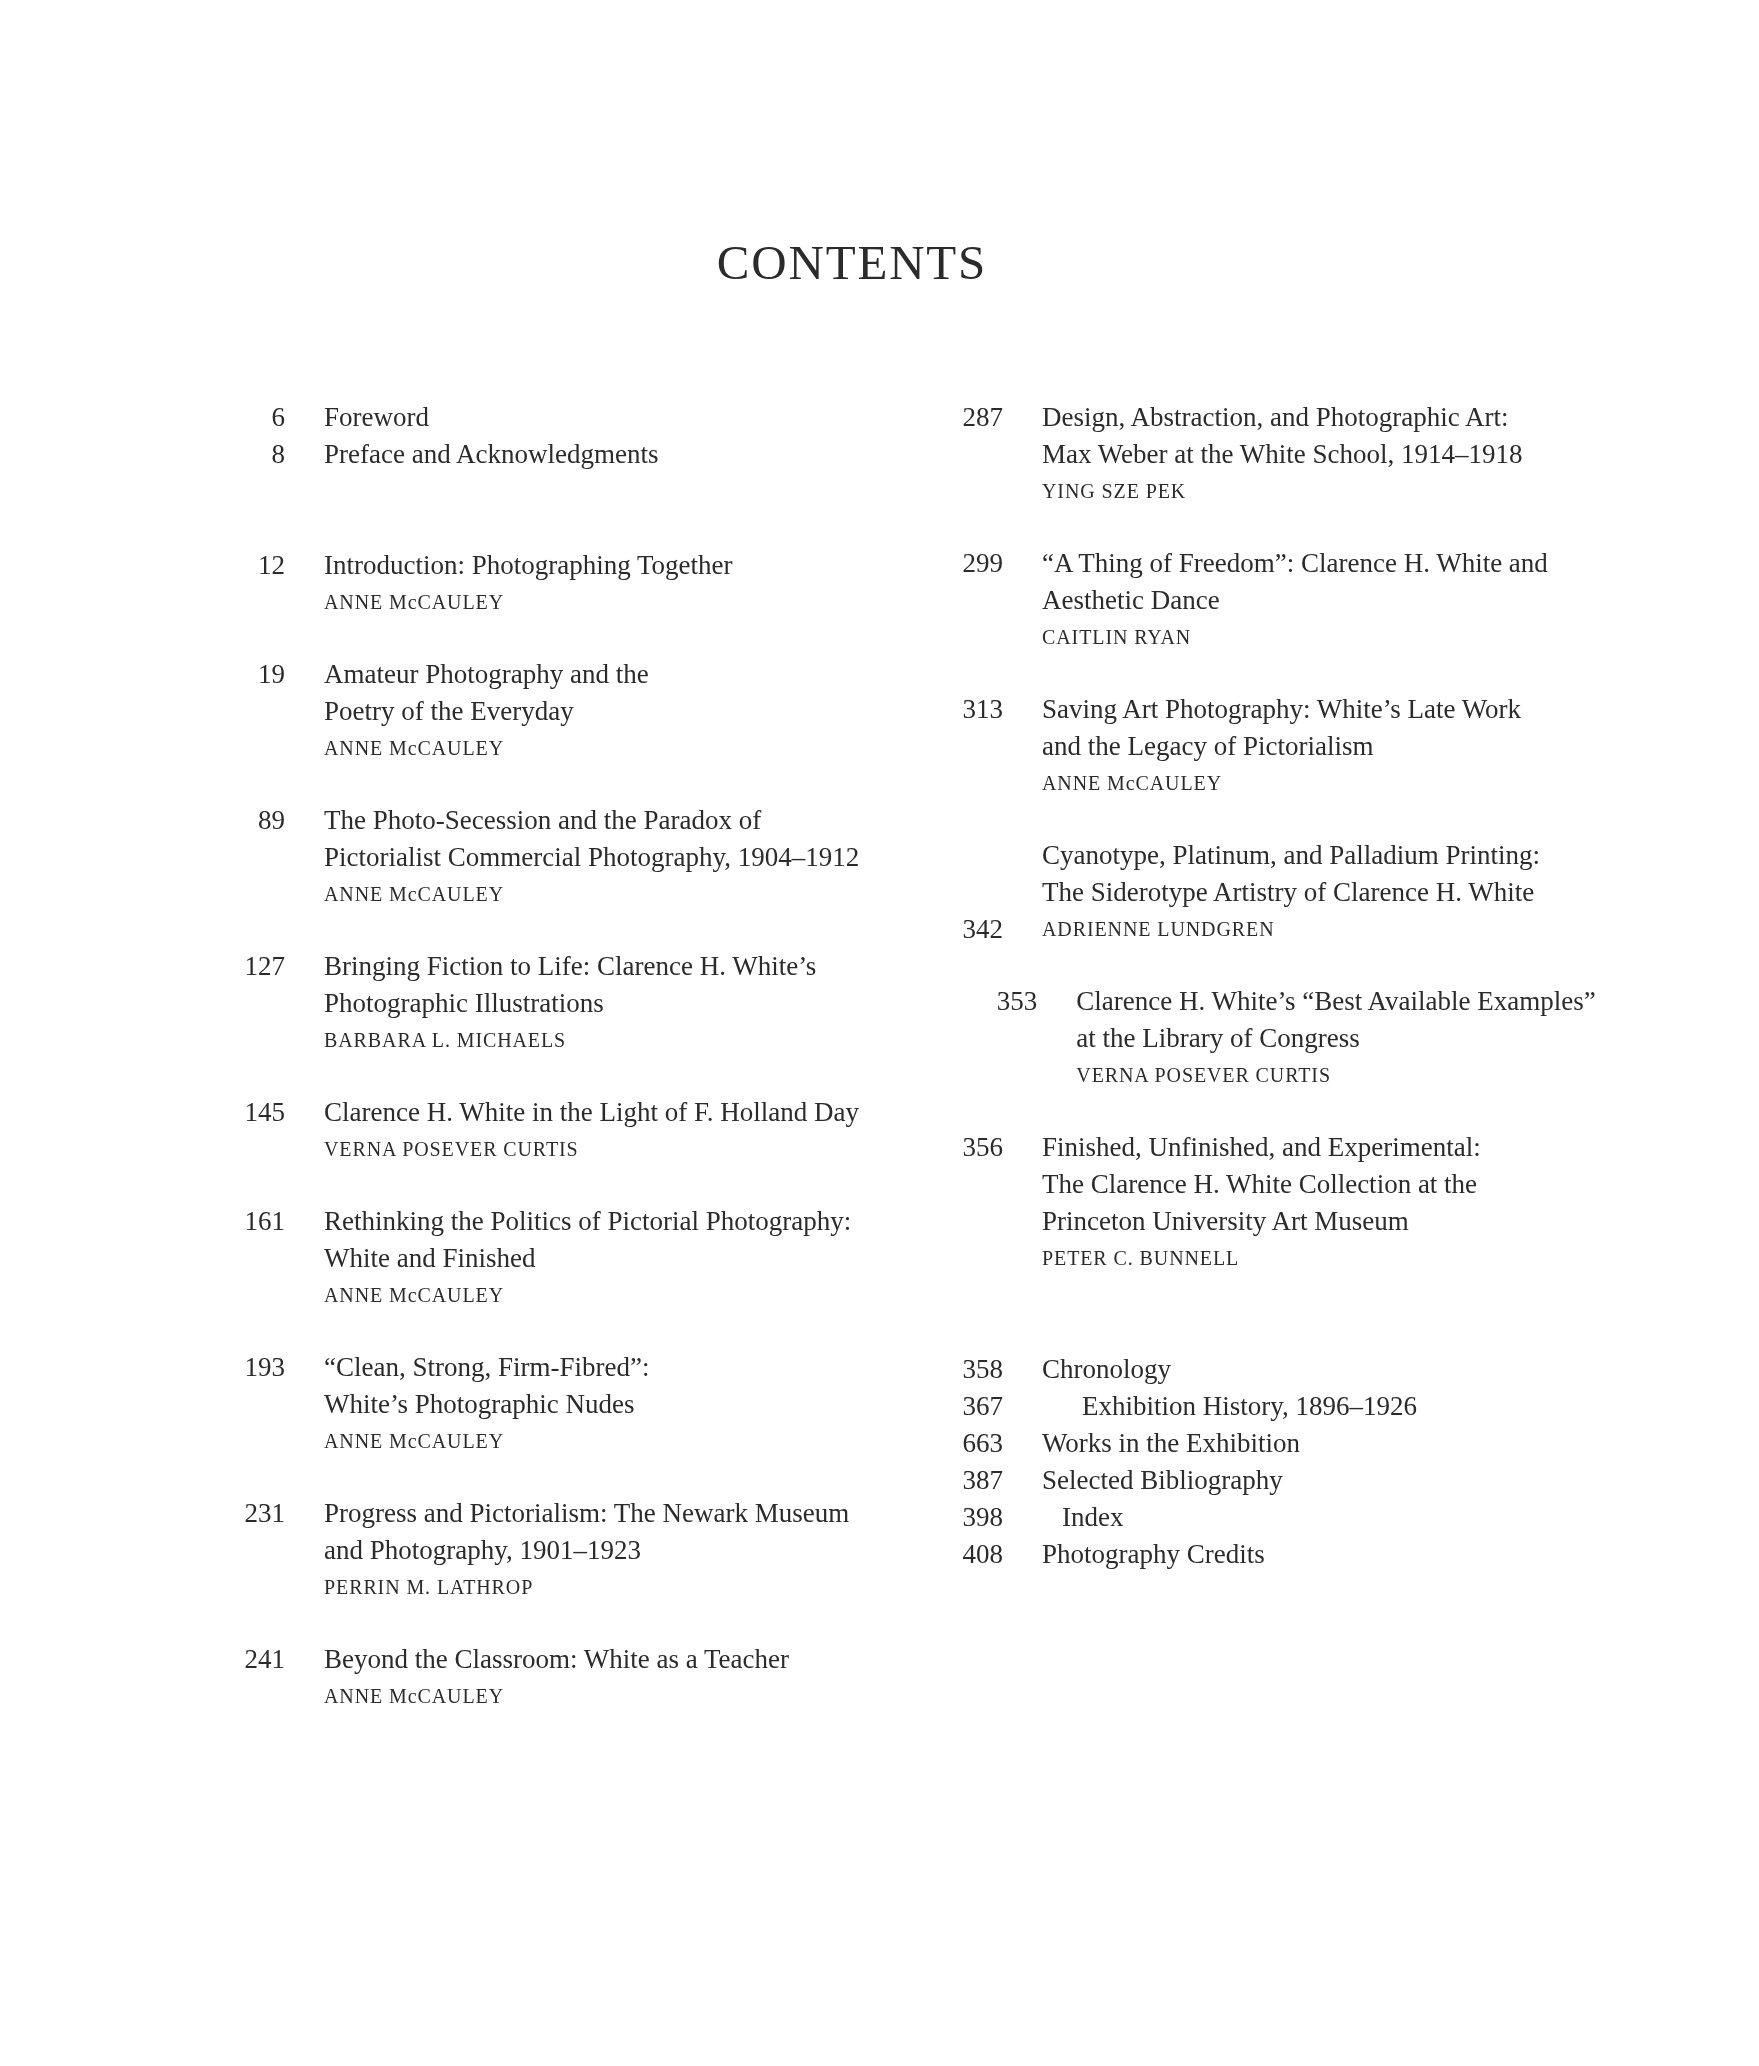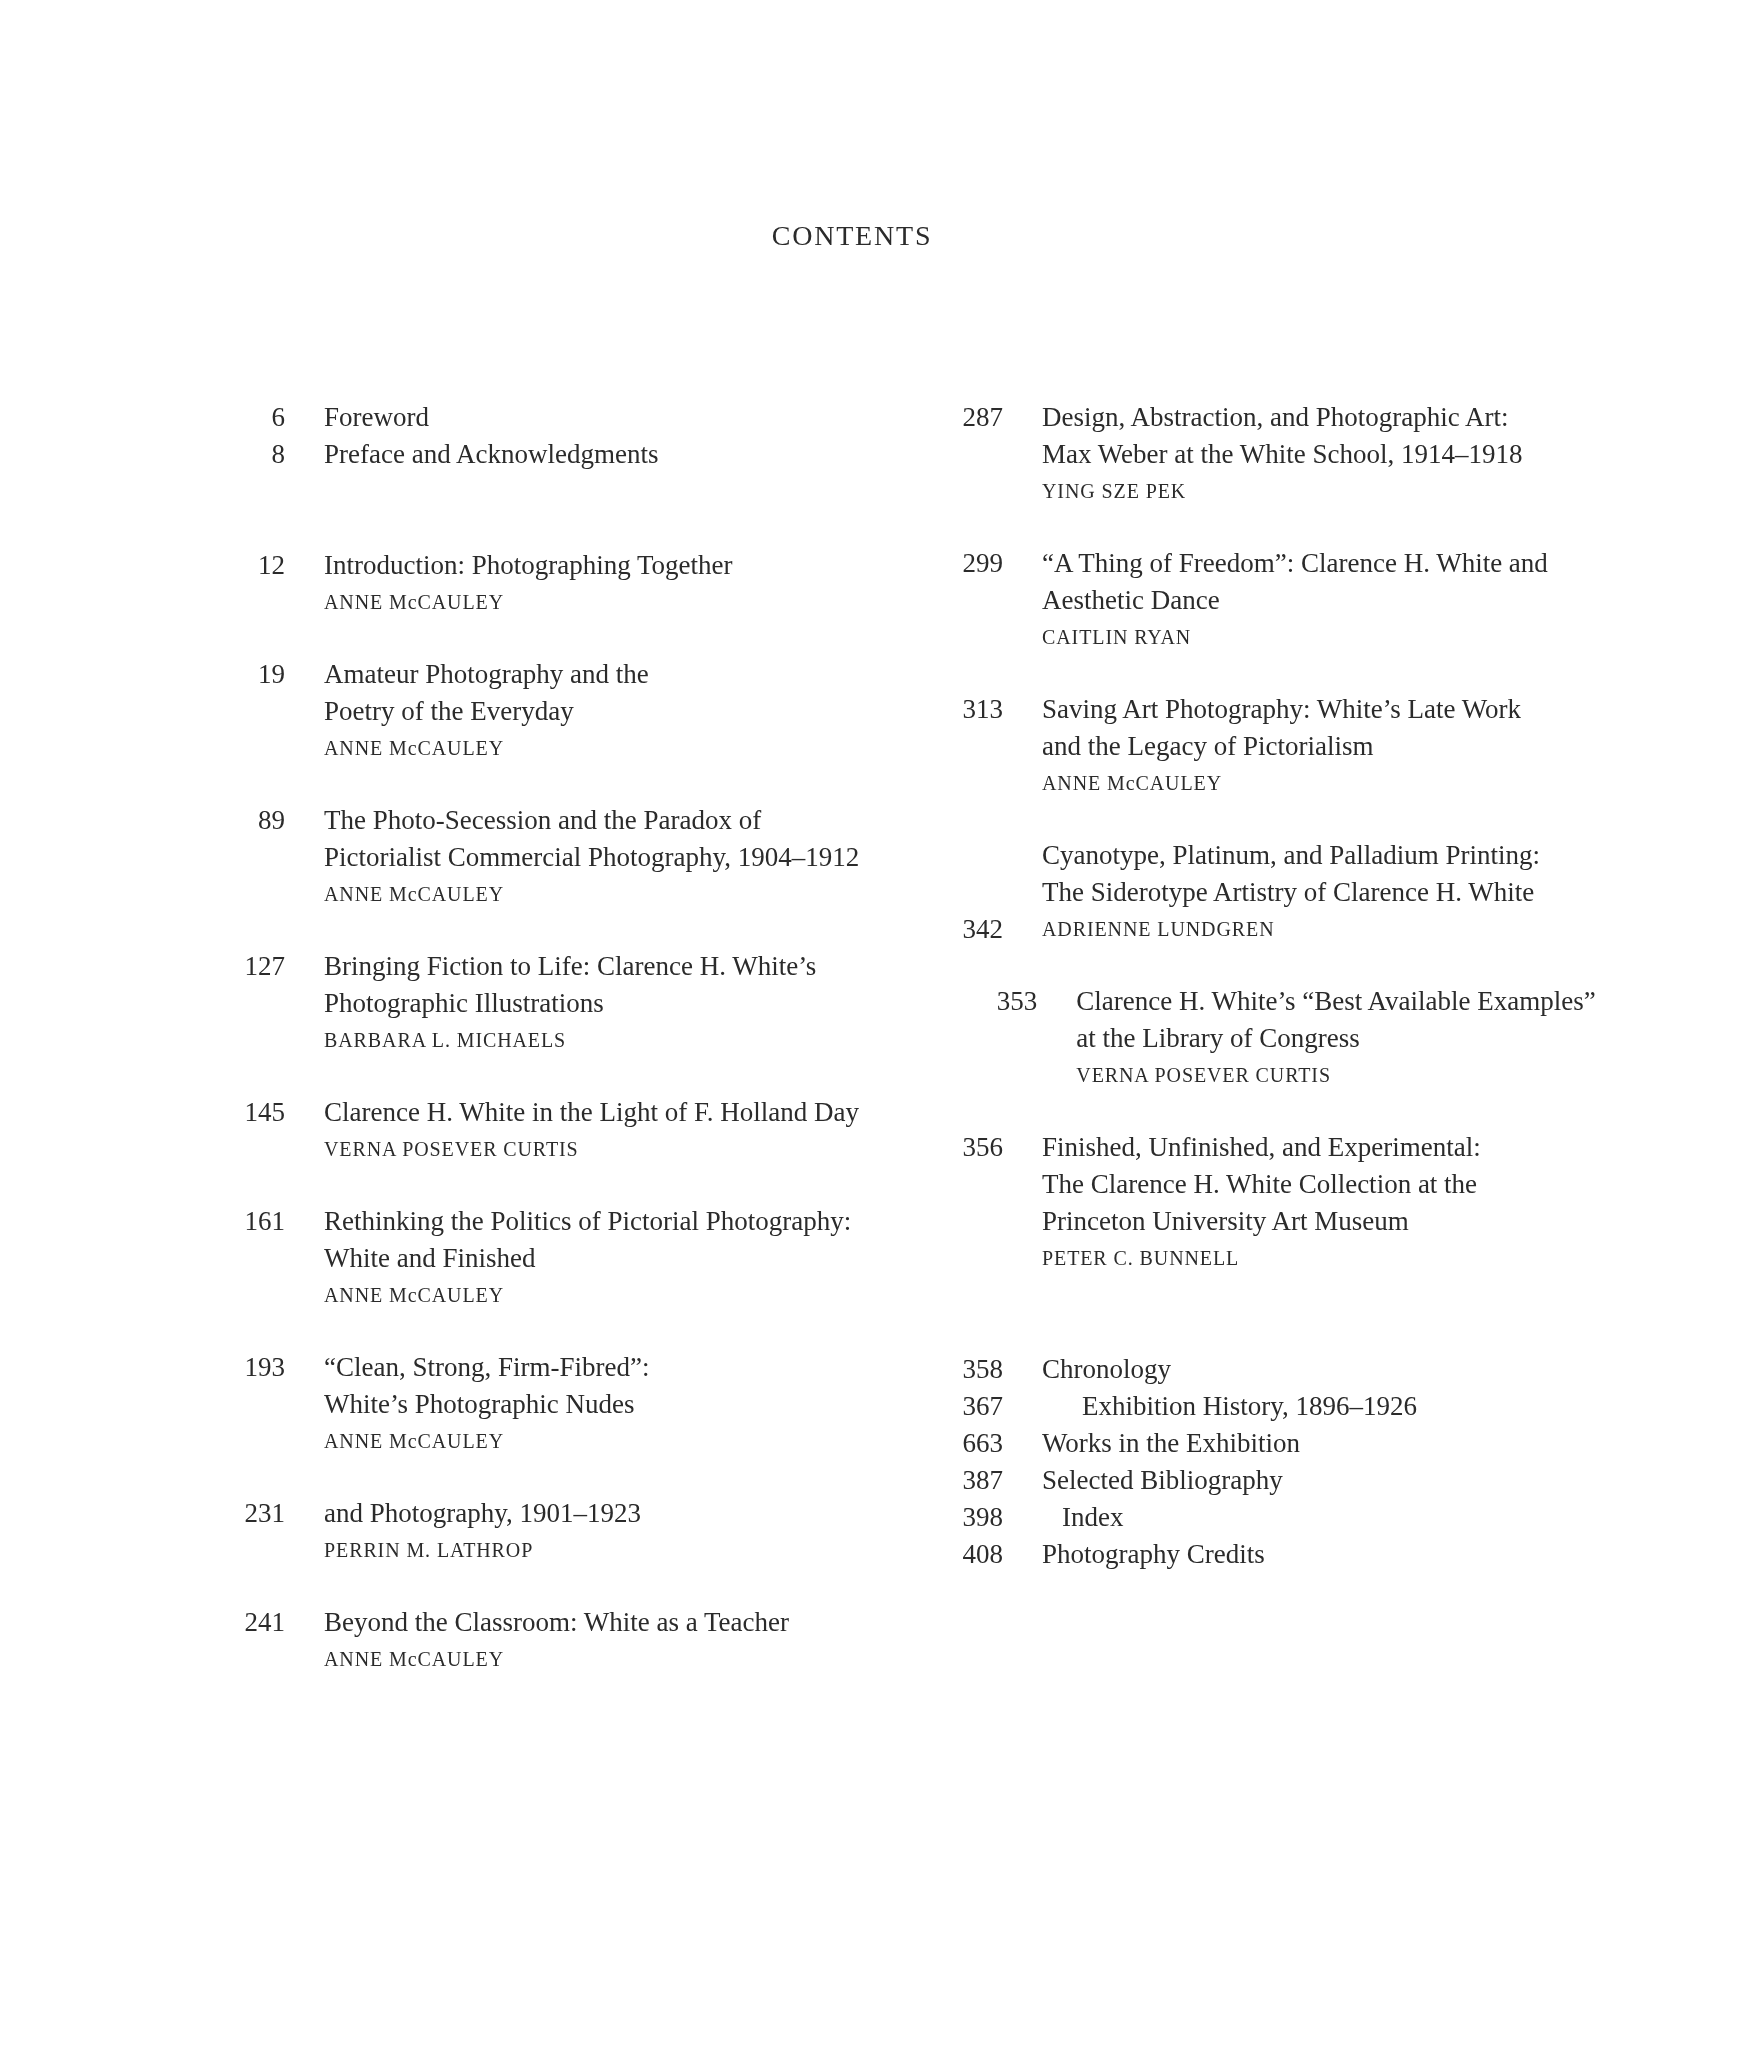--- a/index.html
+++ b/index.html
@@ -3,21 +3,21 @@
 <meta charset="utf-8">
 <style>
   html, body { margin: 0; padding: 0; background: #ffffff; }
   body {
     width: 1760px; height: 2066px; position: relative; overflow: hidden;
     font-family: "Liberation Serif", "DejaVu Serif", serif;
     color: #2b2b2b;
   }
   .page-title {
     position: absolute; left: 0; width: 1704px; top: 201px;
-    text-align: center; font-size: 28px; letter-spacing: 1.8px; font-weight: normal;
+    text-align: center; font-size: 49px; letter-spacing: 1.8px; font-weight: normal;
   }
   .col { position: absolute; top: 399px; }
   .col.left { left: 231px; width: 681px; }
   .col.right { left: 949px; width: 681px; }
   .entry { display: flex; }
   .num { width: 54px; text-align: right; font-size: 27px; line-height: 37px; padding-right: 0; flex: none; }
   .body { margin-left: 39px; }
   .title-line { font-size: 27px; line-height: 37px; white-space: nowrap; }
   .author { font-size: 20px; line-height: 37px; letter-spacing: 0.9px; }
 </style>
@@ -89,20 +89,21 @@
     <div class="num">193</div>
     <div class="body">
         <div class="title-line">“Clean, Strong, Firm-Fibred”:</div>
         <div class="title-line">White’s Photographic Nudes</div>
         <div class="author">ANNE McCAULEY</div>
       </div>
   </div>
     <div class="entry" style="margin-bottom: 35px;">
     <div class="num">231</div>
     <div class="body">
+        <div class="title-line">Progress and Pictorialism: The Newark Museum</div>
         <div class="title-line">and Photography, 1901–1923</div>
         <div class="author">PERRIN M. LATHROP</div>
       </div>
   </div>
     <div class="entry" style="margin-bottom: 0px;">
     <div class="num">241</div>
     <div class="body">
         <div class="title-line">Beyond the Classroom: White as a Teacher</div>
         <div class="author">ANNE McCAULEY</div>
       </div>

